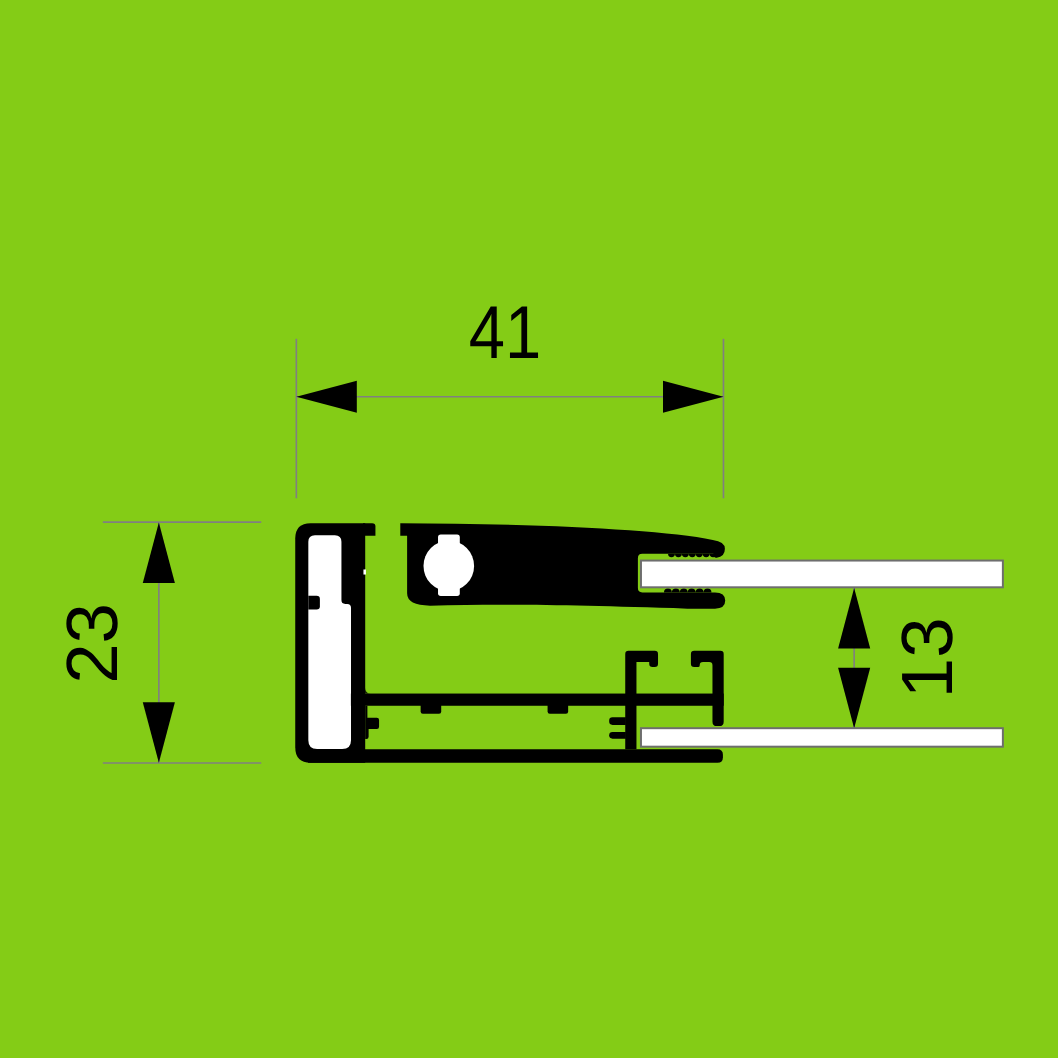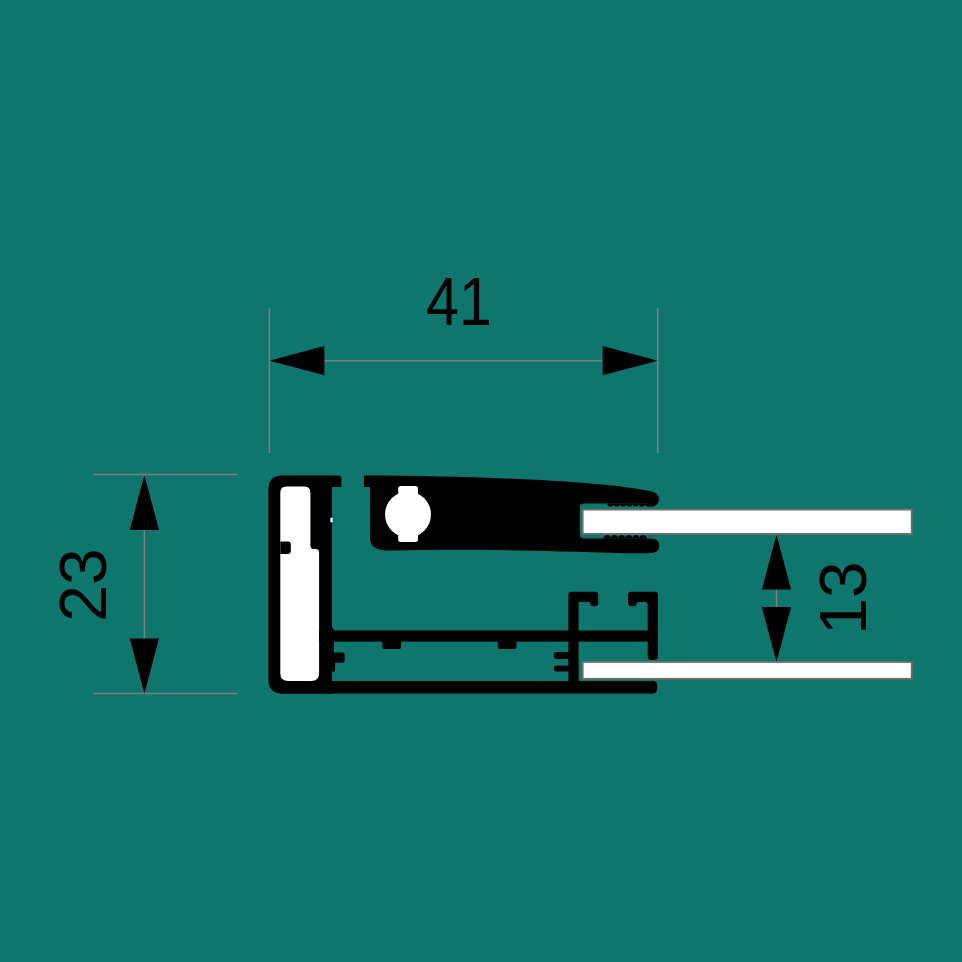--- a/index.html
+++ b/index.html
@@ -1,16 +1,16 @@
 <!DOCTYPE html>
 <html><head>
 <meta charset="utf-8">
 <style>
   html,body{margin:0;padding:0;background:#ffffff;}
-  #page{width:962px;height:962px;position:relative;background:#0f766e;overflow:hidden;}
+  #page{width:962px;height:962px;position:relative;background:#84cc16;overflow:hidden;}
   svg{position:absolute;top:0;left:0;}
   text{font-family:"Liberation Sans", sans-serif;fill:#000000;}
 </style>
 </head>
 <body>
 
 <div id="page">
 <svg width="962" height="962" viewBox="0 0 962 962">
 
   <g>

